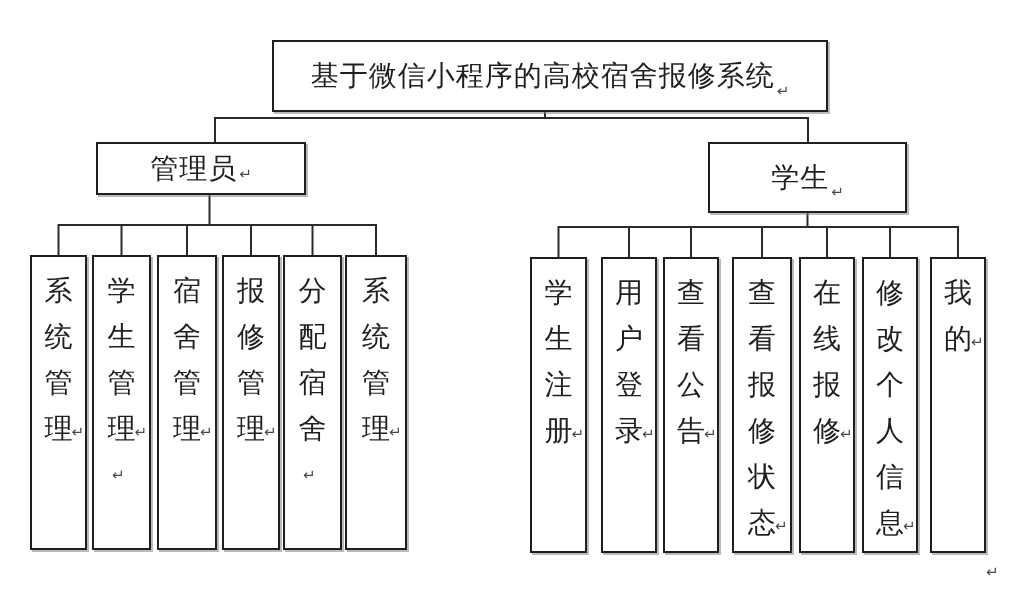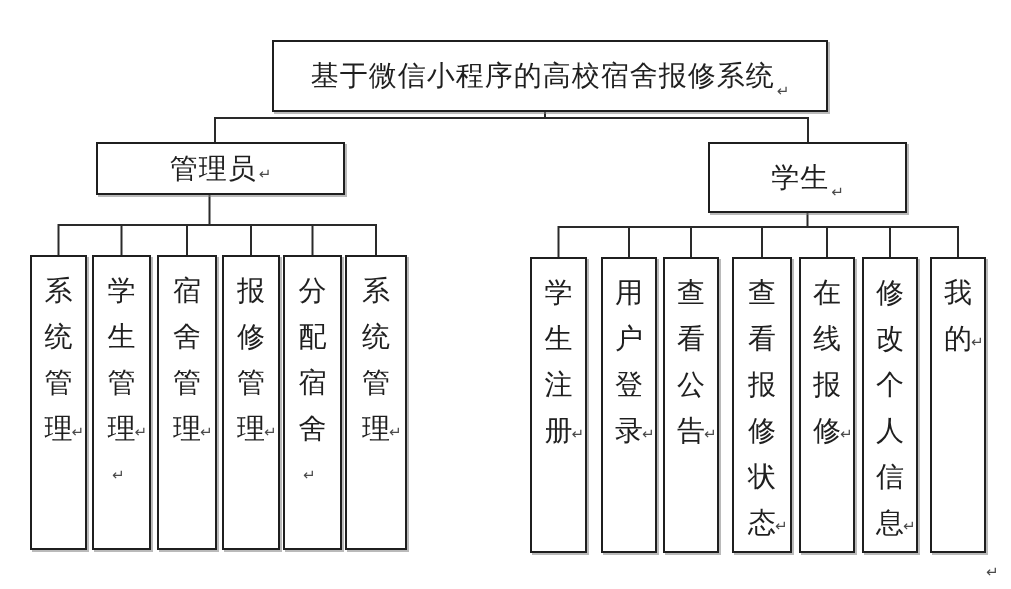--- a/index.html
+++ b/index.html
@@ -117,21 +117,21 @@
       <path d="M890 226 L890 257"></path>
       <path d="M958 226 L958 257"></path>
     </g>
   </svg>
 
   <div class="box hbox" style="left:272px; top:20px; width:556px; height:72px;margin-top:20px;">
     <span>基于微信小程序的高校宿舍报修系统</span>
       <span class="ret">↵</span>
   </div>
 
-  <div class="box hbox" style="left:96px; top:142px; width:249px; height:53px;">
+  <div class="box hbox" style="left:96px; top:142px; width:210px; height:53px;">
     <span>管理员</span>
       <span class="ret">↵</span>
   </div>
 
   <div class="box hbox" style="left:708px; top:142px; width:199px; height:71px;">
     <span>学生</span>
       <span class="ret">↵</span>
   </div>
 
   <div class="box vbox" style="left:30px;  top:255px; width:57px; height:295px;">

